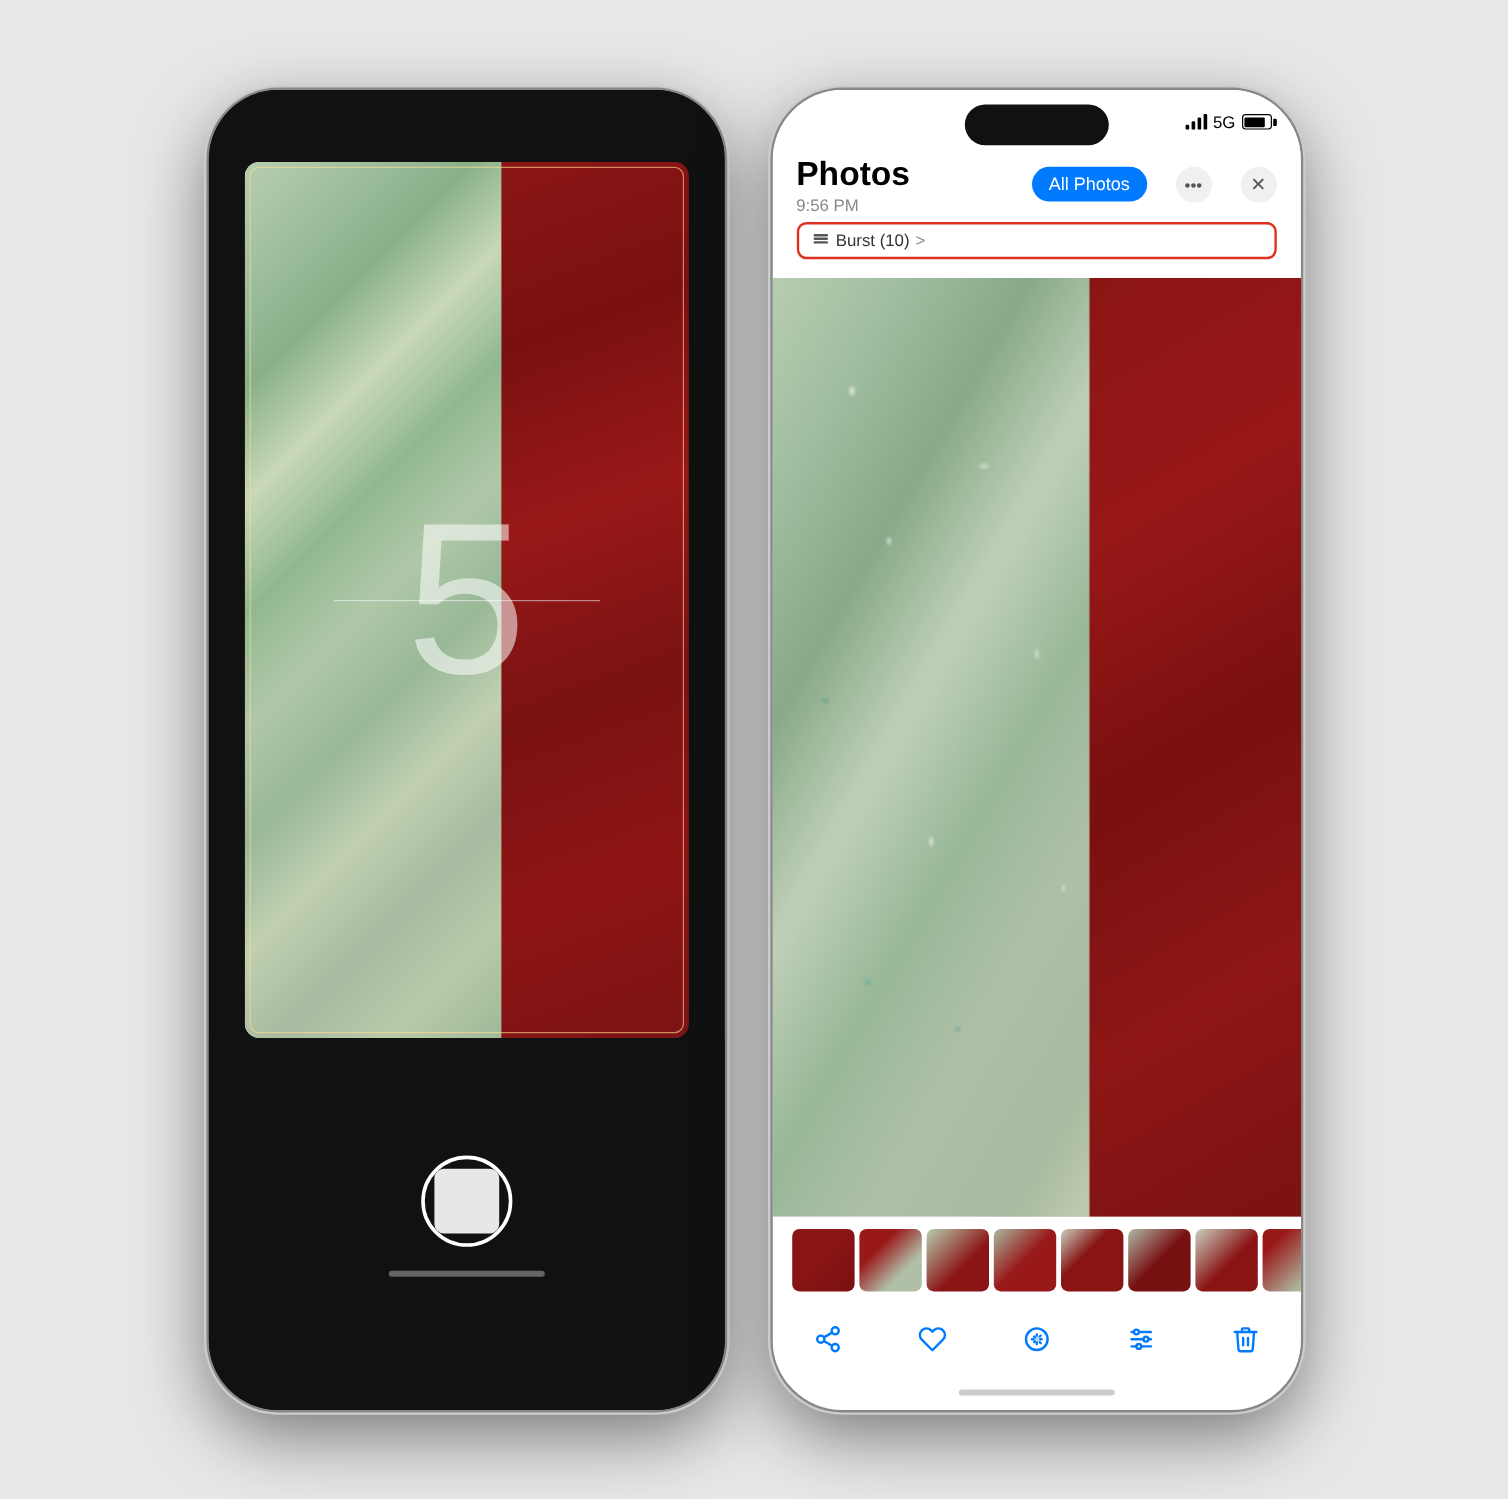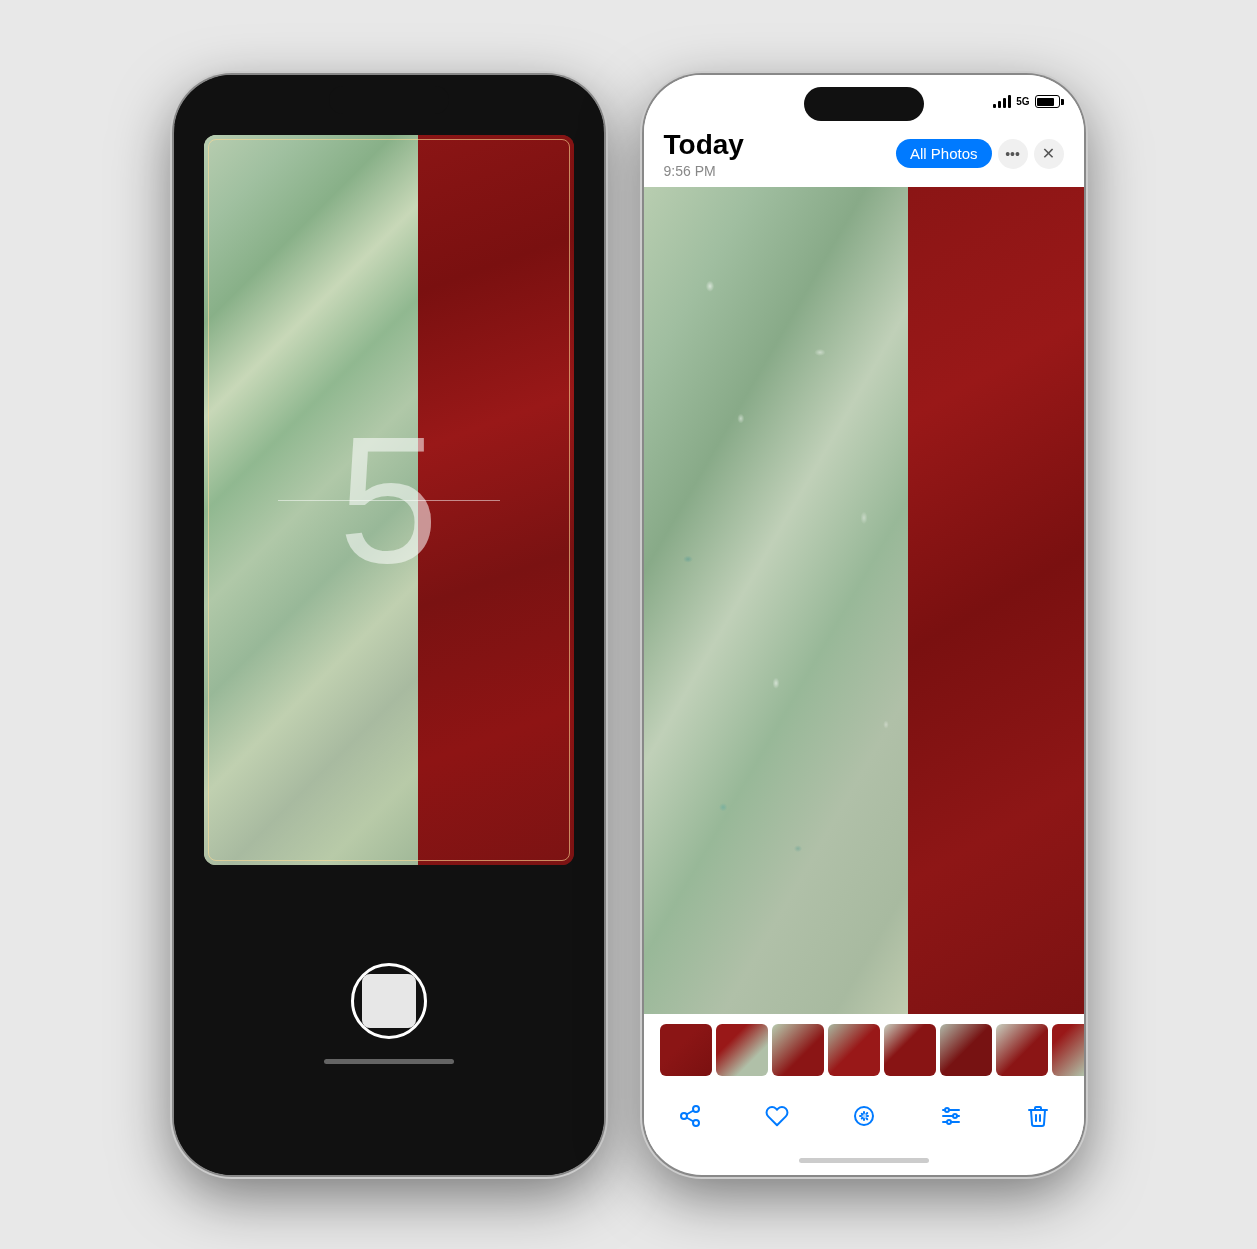--- a/index.html
+++ b/index.html
@@ -252,21 +252,21 @@
       color: #000;
     }
     .header-subtitle {
       font-size: 14px;
       color: #888;
       margin-top: 2px;
     }
     .header-actions {
       display: flex;
       align-items: center;
-      gap: 6px;
+      gap: 24px;
     }
     .all-photos-btn {
       background: #007AFF;
       color: #fff;
       font-size: 15px;
       font-weight: 500;
       padding: 6px 14px;
       border-radius: 20px;
       border: none;
     }
@@ -464,42 +464,54 @@
   <div class="status-bar">
     <div class="status-left"></div>
     <div class="status-time">2:56</div>
     <div class="status-right">
       <div class="signal-bars">
         <div class="signal-bar" style="height:4px;"></div>
         <div class="signal-bar" style="height:7px;"></div>
         <div class="signal-bar" style="height:10px;"></div>
         <div class="signal-bar" style="height:13px;"></div>
       </div>
-      <span style="font-size:10px;font-weight:700;">5G</span>
+      <span style="font-size:14px;font-weight:400;">5G</span>
       <div class="battery-icon">
         <div class="battery-fill"></div>
       </div>
     </div>
   </div>
 
   <div class="dynamic-island"></div>
 
   <div class="photos-header">
     <div class="header-row">
       <div>
-        <div class="header-title">Today</div>
+        <div class="header-title">Photos</div>
         <div class="header-subtitle">9:56 PM</div>
       </div>
       <div class="header-actions">
         <button class="all-photos-btn">All Photos</button>
         <div class="ellipsis-btn">•••</div>
         <div class="close-btn">✕</div>
       </div>
     </div>
 
+    <div class="burst-badge">
+      <span class="burst-icon">
+        
+        <svg width="16" height="16" viewBox="0 0 16 16" fill="none" xmlns="http://www.w3.org/2000/svg">
+          <rect x="2" y="4" width="12" height="2" rx="1" fill="#555"></rect>
+          <rect x="2" y="7" width="12" height="2" rx="1" fill="#555"></rect>
+          <rect x="2" y="10" width="12" height="2" rx="1" fill="#555"></rect>
+        </svg>
+      </span>
+      <span class="burst-text">Burst (10)</span>
+      <span class="burst-chevron">&gt;</span>
+    </div>
   </div>
 
   <div class="main-photo">
     <div class="main-photo-bg">
       <div class="photo-curtain-left"></div>
       <div class="photo-curtain-right"></div>
       <div class="floral-overlay"></div>
     </div>
   </div>
 

